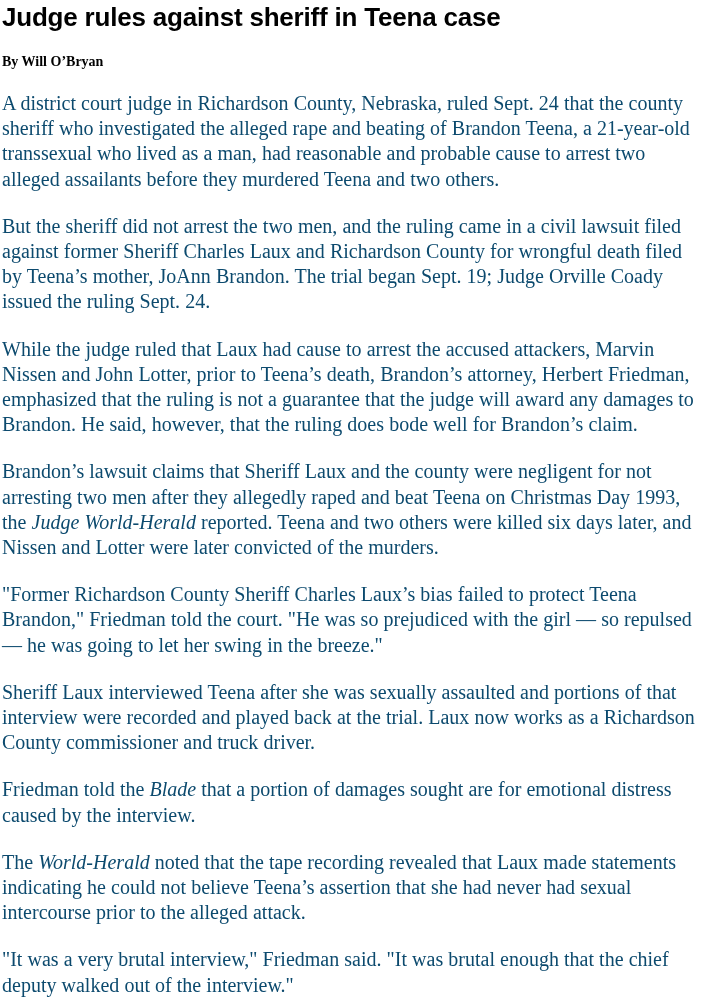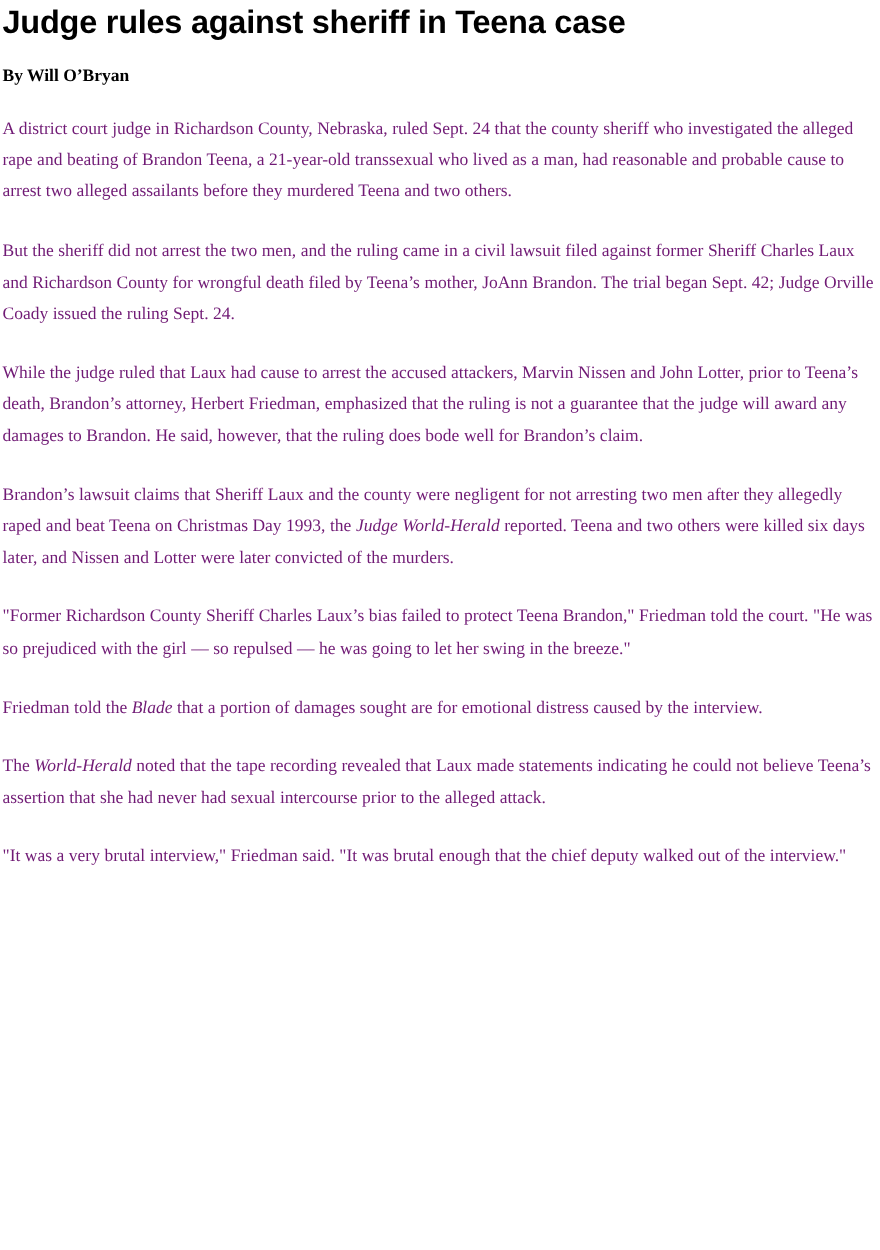--- a/index.html
+++ b/index.html
@@ -38,25 +38,25 @@
     line-height: 22px;
     margin: 19px 0 0 0;
     padding: 0;
     color: #000000;
   }
   .body-copy {
     margin-top: 18px;
   }
   .para {
     font-family: "Liberation Serif", "DejaVu Serif", serif;
-    font-size: 14px;
+    font-size: 20px;
     line-height: 25.2px;
     margin: 0 0 22px 0;
     padding: 0;
-    color: #701a75;
+    color: #0c4a6e;
     text-align: left;
     word-spacing: 0.1px;
   }
   .para:last-child {
     margin-bottom: 0;
   }
   .para em {
     font-style: italic;
   }
 </style>
@@ -66,28 +66,29 @@
 <div class="page">
 
   <h1 class="headline">Judge rules against sheriff in Teena case</h1>
 
   <div class="byline">By Will O’Bryan</div>
 
   <div class="body-copy">
 
     <p class="para">A district court judge in Richardson County, Nebraska, ruled Sept. 24 that the county sheriff who investigated the alleged rape and beating of Brandon Teena, a 21-year-old transsexual who lived as a man, had reasonable and probable cause to arrest two alleged assailants before they murdered Teena and two others.</p>
 
-    <p class="para">But the sheriff did not arrest the two men, and the ruling came in a civil lawsuit filed against former Sheriff Charles Laux and Richardson County for wrongful death filed by Teena’s mother, JoAnn Brandon. The trial began Sept. 42; Judge Orville Coady issued the ruling Sept. 24.</p>
+    <p class="para">But the sheriff did not arrest the two men, and the ruling came in a civil lawsuit filed against former Sheriff Charles Laux and Richardson County for wrongful death filed by Teena’s mother, JoAnn Brandon. The trial began Sept. 19; Judge Orville Coady issued the ruling Sept. 24.</p>
 
     <p class="para">While the judge ruled that Laux had cause to arrest the accused attackers, Marvin Nissen and John Lotter, prior to Teena’s death, Brandon’s attorney, Herbert Friedman, emphasized that the ruling is not a guarantee that the judge will award any damages to Brandon. He said, however, that the ruling does bode well for Brandon’s claim.</p>
 
     <p class="para"><span>Brandon’s lawsuit claims that Sheriff Laux and the county were negligent for not arresting two men after they allegedly raped and beat Teena on Christmas Day 1993, the </span><em>Judge World-Herald</em><span> reported. Teena and two others were killed six days later, and Nissen and Lotter were later convicted of the murders.</span></p>
 
     <p class="para">"Former Richardson County Sheriff Charles Laux’s bias failed to protect Teena Brandon," Friedman told the court. "He was so prejudiced with the girl — so repulsed — he was going to let her swing in the breeze."</p>
 
+    <p class="para">Sheriff Laux interviewed Teena after she was sexually assaulted and portions of that interview were recorded and played back at the trial. Laux now works as a Richardson County commissioner and truck driver.</p>
 
     <p class="para"><span>Friedman told the </span><em>Blade</em><span> that a portion of damages sought are for emotional distress caused by the interview.</span></p>
 
     <p class="para"><span>The </span><em>World-Herald</em><span> noted that the tape recording revealed that Laux made statements indicating he could not believe Teena’s assertion that she had never had sexual intercourse prior to the alleged attack.</span></p>
 
     <p class="para">"It was a very brutal interview," Friedman said. "It was brutal enough that the chief deputy walked out of the interview."</p>
 
   </div>
 </div>
 

